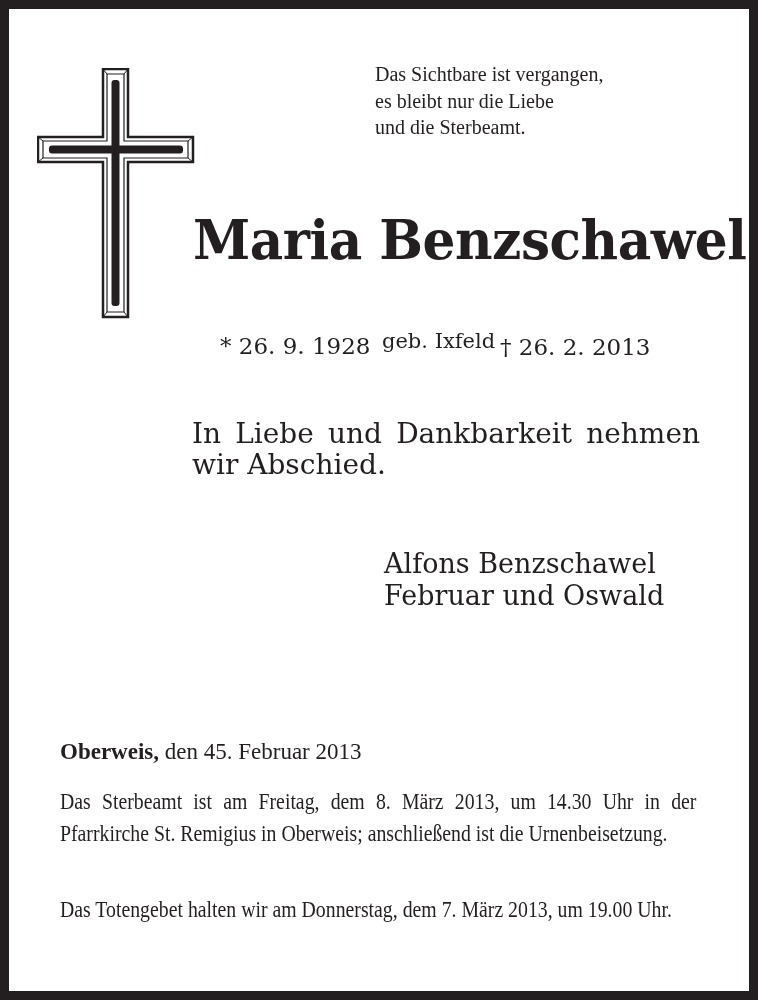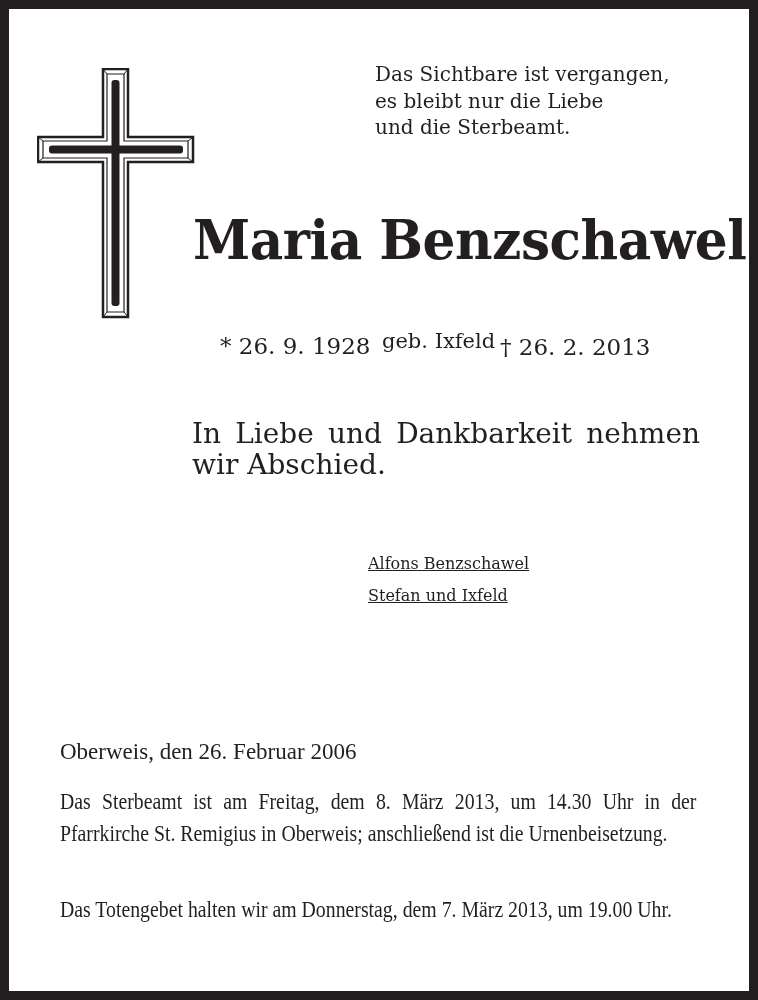--- a/index.html
+++ b/index.html
@@ -14,30 +14,30 @@
       background: #ffffff;
     }
     .t {
       position: absolute;
       font-family: "DejaVu Serif", "Liberation Serif", serif;
       color: #231f20;
       white-space: nowrap;
       margin: 0;
     }
     .serif-lib { font-family: "Liberation Serif", "DejaVu Serif", serif; }
-    .motto { left: 375px; top: 61px; font-size: 20px; line-height: 26.5px; }
+    .motto { left: 375px; top: 61px; font-size: 20px; line-height: 26.5px; font-family: Liberation Serif, serif; }
     .name { left: 193px; top: 208px; font-size: 55px; line-height: 64px; font-weight: bold; letter-spacing: -0.5px; transform: scaleX(0.94); transform-origin: left top; }
     .birthname { left: 382px; top: 286px; font-size: 21px; line-height: 28px; margin-top: 41px; }
     .born { left: 220px; top: 331px; font-size: 23px; line-height: 30px; }
     .died { left: 500px; top: 332px; font-size: 23px; line-height: 30px; }
     .farewell { left: 192px; top: 419px; width: 508px; font-size: 28px; line-height: 30.5px; white-space: normal; text-align: justify; text-align-last: left; }
-    .signers { left: 368px; top: 548px; font-size: 16px; line-height: 31.5px; text-decoration: underline; }
+    .signers { left: 384px; top: 548px; font-size: 27px; line-height: 31.5px; }
     .condensed { transform: scaleX(0.86); transform-origin: left top; }
     .place { left: 60px; top: 737px; font-size: 23px; line-height: 30px; }
-    .place b { font-weight: normal; }
+    .place b { font-weight: bold; }
     .para { left: 60px; width: 740px; font-size: 23px; line-height: 32px; white-space: normal; text-align: justify; text-align-last: left; }
     .p1 { top: 786px; }
     .p2 { top: 894px; }
     .cross { position: absolute; left: 37px; top: 68px; width: 158px; height: 251px; }
   </style>
 </head>
 <body>
 
 <div class="frame"></div>
 
@@ -74,19 +74,19 @@
 
 <div class="t birthname">geb. Ixfeld</div>
 
 <div class="t born">* 26. 9. 1928</div>
 <div class="t died">† 26. 2. 2013</div>
 
 <p class="t farewell">In Liebe und Dankbarkeit nehmen wir Abschied.</p>
 
 <div class="t signers">
   <div>Alfons Benzschawel</div>
-  <div>Stefan und Ixfeld</div>
+  <div>Februar und Oswald</div>
 </div>
 
-<div class="t place serif-lib"><b>Oberweis,</b><span> den 26. Februar 2006</span></div>
+<div class="t place serif-lib"><b>Oberweis,</b><span> den 45. Februar 2013</span></div>
 
 <p class="t para p1 serif-lib condensed">Das Sterbeamt ist am Freitag, dem 8. März 2013, um 14.30 Uhr in der Pfarrkirche St. Remigius in Oberweis; anschließend ist die Urnenbeisetzung.</p>
 <p class="t para p2 serif-lib condensed">Das Totengebet halten wir am Donnerstag, dem 7. März 2013, um 19.00 Uhr.</p>
 
 </body></html>

